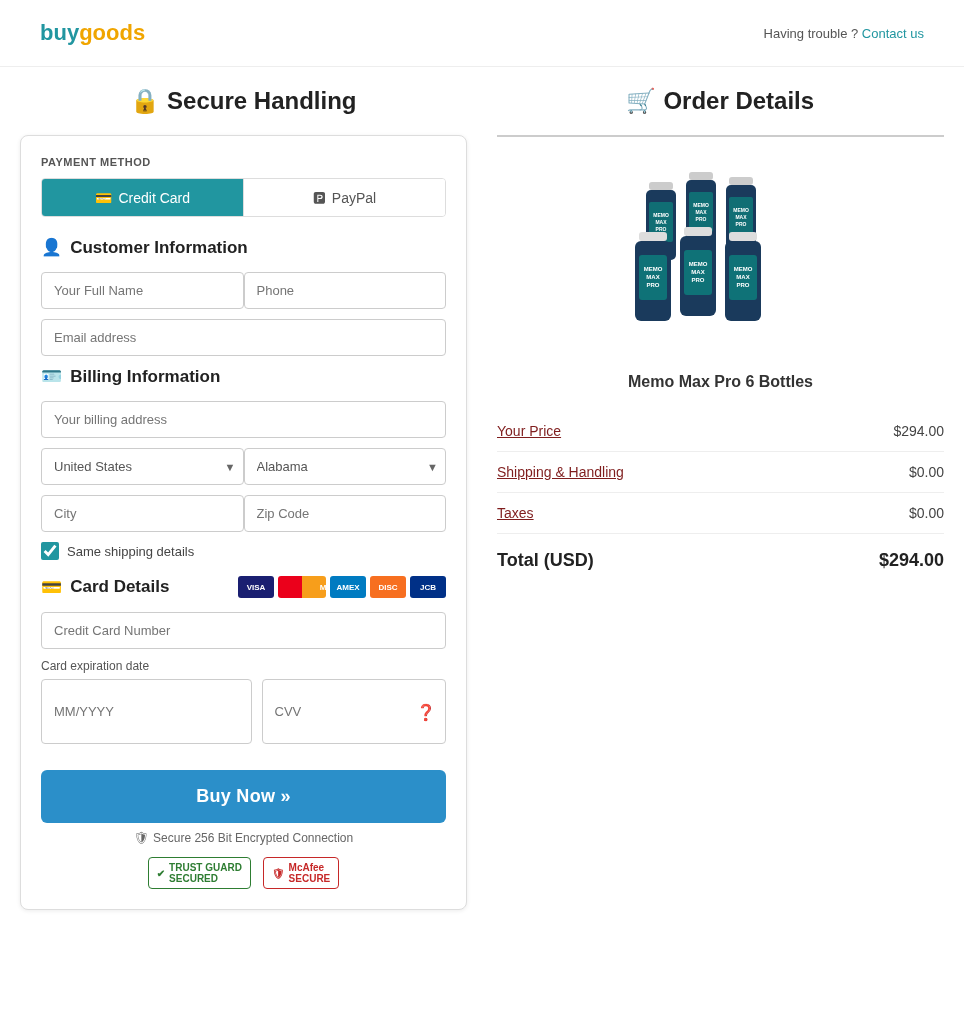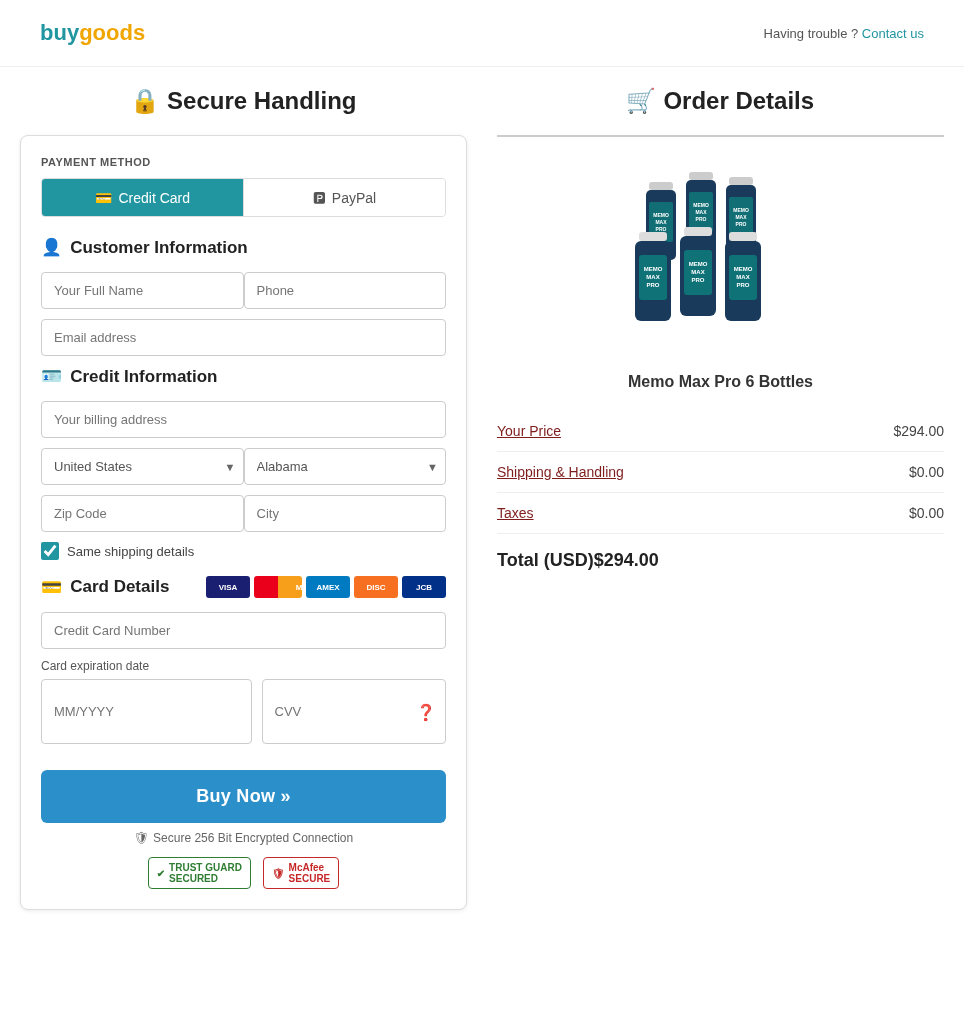--- a/index.html
+++ b/index.html
@@ -165,21 +165,21 @@
       align-items: center;
       justify-content: space-between;
       margin-bottom: 14px;
     }
     .card-icons {
       display: flex;
       gap: 4px;
       align-items: center;
     }
     .card-icon {
-      width: 44px;
+      width: 36px;
       height: 22px;
       border-radius: 3px;
       display: flex;
       align-items: center;
       justify-content: center;
       font-size: 8px;
       font-weight: bold;
       color: #fff;
     }
     .card-icon.visa { background: #1a1f71; }
@@ -298,20 +298,21 @@
       justify-content: space-between;
       padding: 12px 0;
       border-bottom: 1px solid #eee;
       font-size: 14px;
     }
     .order-line .label { color: #7f1d1d; text-decoration: underline; }
     .order-line .value { color: #444; }
 
     .order-total {
       display: flex;
+      justify-content: space-between;
       padding: 16px 0 0;
       font-size: 18px;
       font-weight: bold;
       color: #222;
     }
 
     .expiry-label {
       font-size: 12px;
       color: #555;
       margin-bottom: 6px;
@@ -375,21 +376,21 @@
         <input type="text" placeholder="Your Full Name" style="">
         <input type="text" placeholder="Phone" style="">
       </div>
       <div class="form-full">
         <input type="email" placeholder="Email address" style="">
       </div>
 
       
       <div class="section-header">
         <span>🪪</span>
-        <span>Credit Information</span>
+        <span>Billing Information</span>
       </div>
       <div class="form-full">
         <input type="text" placeholder="Your billing address" style="">
       </div>
       <div class="form-row">
         <div class="select-wrapper">
           <select>
             <option>United States</option>
             <option>Canada</option>
             <option>United Kingdom</option>
@@ -404,22 +405,22 @@
             <option>Arizona</option>
             <option>California</option>
             <option>Florida</option>
             <option>New York</option>
             <option>Texas</option>
           </select>
           <span class="select-arrow">▼</span>
         </div>
       </div>
       <div class="form-row">
+        <input type="text" placeholder="City" style="">
         <input type="text" placeholder="Zip Code" style="">
-        <input type="text" placeholder="City" style="">
       </div>
 
       
       <div class="checkbox-row">
         <input type="checkbox" id="same-shipping" checked="" style="">
         <label for="same-shipping">Same shipping details</label>
       </div>
 
       
       <div class="card-details-header">

